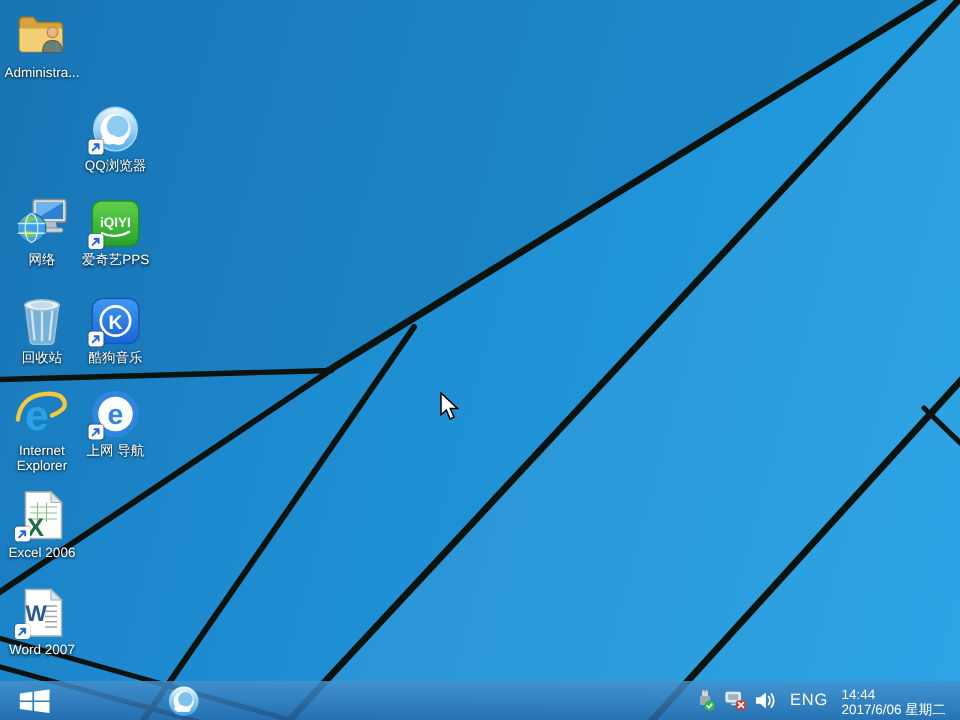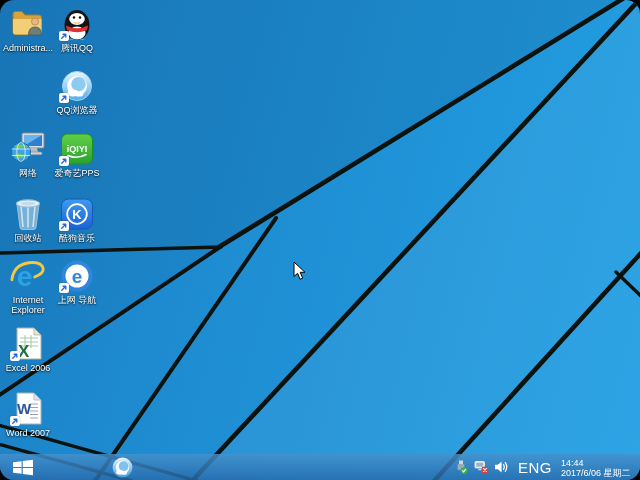--- a/index.html
+++ b/index.html
@@ -1,21 +1,20 @@
 <!DOCTYPE html>
 <html><head>
 <meta charset="utf-8">
 <style>
   html,body{margin:0;padding:0;background:#000;}
   .screen{
     position:relative;width:640px;height:480px;overflow:hidden;
     font-family:"Liberation Sans","DejaVu Sans",sans-serif;
     background:linear-gradient(105deg,#1b80c5 0%,#1f8fd4 45%,#23a0e4 100%);
     cursor:default;
-    border-radius:14px;
   }
   .wall{position:absolute;inset:0;}
   
   .icon-cell{
     position:absolute;width:54px;display:flex;flex-direction:column;align-items:center;
   }
   .icon-art{position:relative;width:36px;height:36px;display:flex;justify-content:center;}
   .icon-label{
     margin-top:1px;max-width:60px;text-align:center;color:#fff;font-size:9px;line-height:10px;
     text-shadow:0 1px 2px rgba(0,0,0,.75),0 0 2px rgba(0,0,0,.5);
@@ -29,21 +28,21 @@
   .taskbar{
     position:absolute;left:0;bottom:0;width:640px;height:26px;
     background:linear-gradient(rgba(70,145,205,.82),rgba(38,105,170,.82));
     display:flex;align-items:center;
   }
   .tb-btn{height:26px;display:flex;align-items:center;justify-content:center;}
   .start-btn{width:46px;}
   .tb-app{width:40px;margin-left:56px;}
   .tray{position:absolute;right:3px;top:0;height:26px;display:flex;align-items:center;gap:5px;}
   .tray-ico{width:15px;height:15px;display:flex;align-items:center;justify-content:center;}
-  .lang{color:#fff;font-size:15px;padding:0 4px;letter-spacing:.5px;}
+  .lang{color:#fff;font-size:11px;padding:0 4px;letter-spacing:.5px;}
   .clock{width:76px;color:#fff;font-size:9px;line-height:10px;padding-top:1px;}
   .cursor{position:absolute;left:293px;top:261px;pointer-events:none;}
 </style>
 </head>
 <body>
 
 <div class="screen">
 
   <svg class="wall" width="640" height="480" viewBox="0 0 640 480">
     <polygon points="0,0 622,0 219,247 0,253" fill="rgba(0,25,55,0.10)"></polygon>
@@ -143,41 +142,20 @@
       </svg>
       <span class="badge">
         <svg width="8" height="8" viewBox="0 0 10 10">
             <path d="M2.2,7.8 L7.2,2.8 M7.2,2.8 L3.8,2.8 M7.2,2.8 L7.2,6.2" stroke="#2a64d9" stroke-width="1.7" fill="none" stroke-linecap="round"></path>
           </svg>
       </span>
     </div>
     <div class="icon-label">Word 2007</div>
   </div>
 
-  <div class="icon-cell" style="left:50px;top:6px">
-    <div class="icon-art">
-      <svg width="36" height="36" viewBox="0 0 36 36">
-        <ellipse cx="18" cy="19" rx="12.5" ry="15" fill="#141414"></ellipse>
-        <ellipse cx="18" cy="13" rx="7.8" ry="6" fill="#fff"></ellipse>
-        <ellipse cx="18" cy="27" rx="8.5" ry="6.5" fill="#fff"></ellipse>
-        <circle cx="15" cy="11.5" r="1.3" fill="#141414"></circle>
-        <circle cx="21" cy="11.5" r="1.3" fill="#141414"></circle>
-        <path d="M14.5,15.5 Q18,18 21.5,15.5 L20,17.5 L16,17.5 Z" fill="#f5a623"></path>
-        <path d="M7,19.5 Q18,25 29,19.5 L28,24 Q18,28.5 8,24 Z" fill="#e03131"></path>
-        <path d="M10,33 Q12.5,34.8 15,33.4 Z" fill="#f5a623"></path>
-        <path d="M21,33.4 Q23.5,34.8 26,33 Z" fill="#f5a623"></path>
-      </svg>
-      <span class="badge">
-        <svg width="8" height="8" viewBox="0 0 10 10">
-            <path d="M2.2,7.8 L7.2,2.8 M7.2,2.8 L3.8,2.8 M7.2,2.8 L7.2,6.2" stroke="#2a64d9" stroke-width="1.7" fill="none" stroke-linecap="round"></path>
-          </svg>
-      </span>
-    </div>
-    <div class="icon-label">腾讯QQ</div>
-  </div>
 
   <div class="icon-cell" style="left:50px;top:68px">
     <div class="icon-art">
       <svg width="36" height="36" viewBox="0 0 36 36">
         <defs>
           <linearGradient id="qbg" x1="0" y1="0" x2="0" y2="1">
             <stop offset="0" stop-color="#e9f7fe"></stop>
               <stop offset="1" stop-color="#4facea"></stop>
           </linearGradient>
         </defs>

